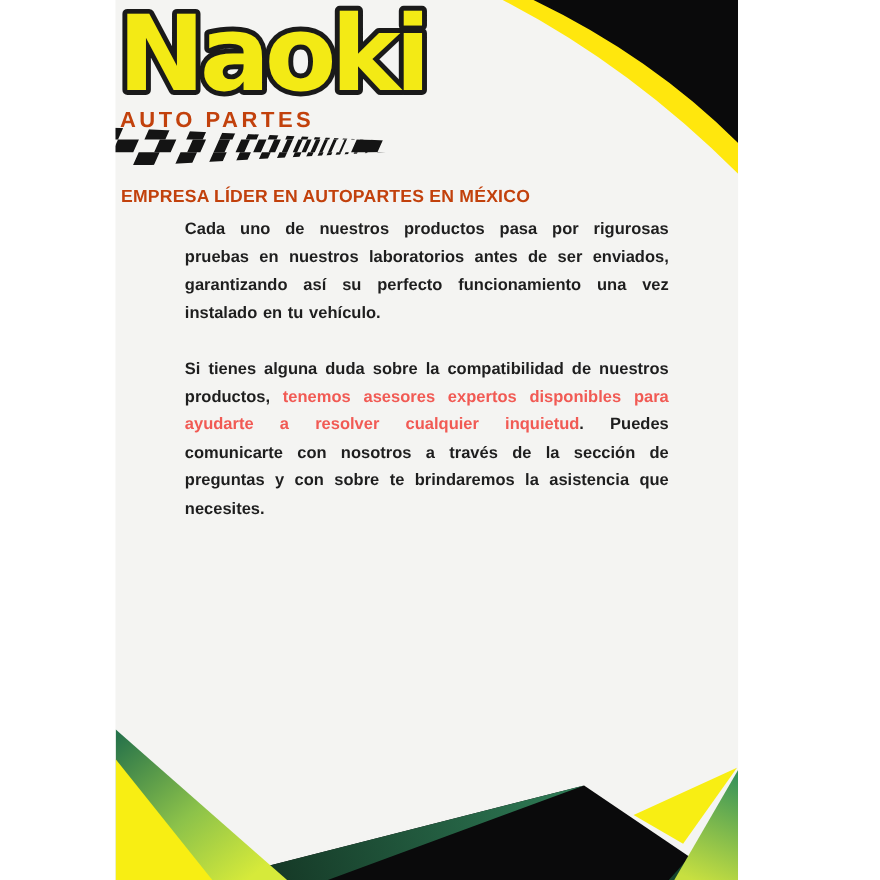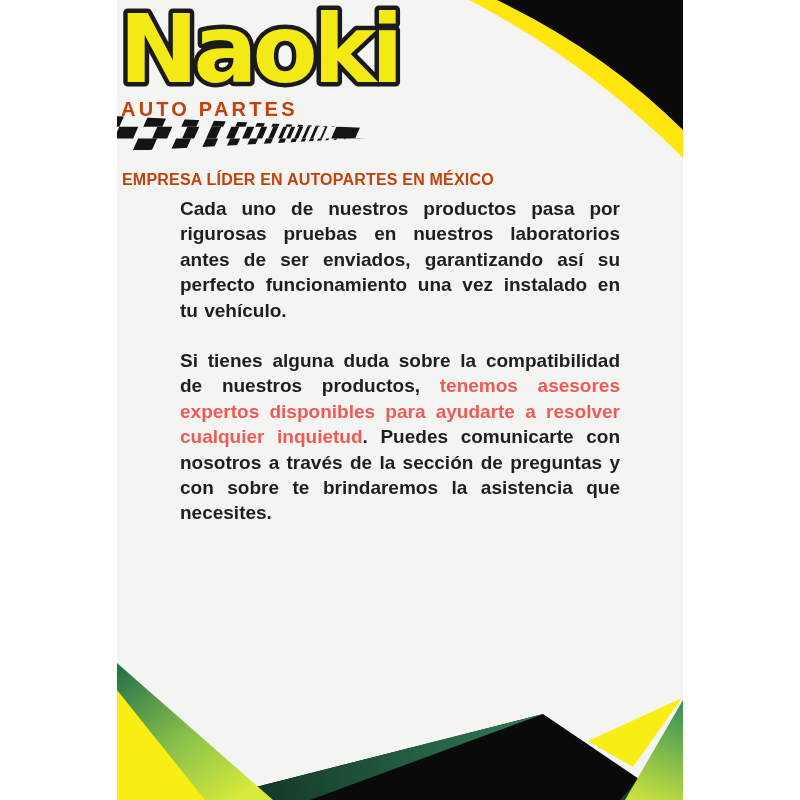--- a/index.html
+++ b/index.html
@@ -1,21 +1,21 @@
 <!DOCTYPE html>
 <html lang="es"><head>
 <meta charset="utf-8">
 <style>
   html,body{margin:0;padding:0;}
   body{
     width:800px;height:800px;background:#ffffff;position:relative;
     font-family:"Liberation Sans",sans-serif;overflow:hidden;
   }
   .flyer{
-    position:absolute;left:117px;top:0;width:566px;height:800px;
+    position:absolute;left:105px;top:0;width:566px;height:800px;
     background:#f4f4f2;overflow:hidden;
   }
   .bg-decor{position:absolute;left:0;top:0;width:566px;height:800px;z-index:0;}
   .brand-header{position:absolute;left:0;top:0;width:566px;z-index:2;}
   .logo-svg{position:absolute;left:-4px;top:-2px;}
   .logo-subtitle{
     position:absolute;left:4px;top:98px;font-size:20px;font-weight:bold;
     letter-spacing:3.2px;color:#c2410c;white-space:nowrap;
   }
   .flag-svg{position:absolute;left:-8px;top:114px;}
@@ -24,21 +24,21 @@
     color:#c2410c;letter-spacing:0.2px;white-space:nowrap;margin-top:25px;
   }
   .info-section{
     position:absolute;left:63px;top:196px;width:440px;z-index:2;
   }
   .section-heading{
     margin:0 0 30px 0;font-size:29px;line-height:29px;font-weight:bold;
     color:#ea342e;letter-spacing:0.5px;
   }
   .info-section p{
-    margin:0 0 25px 0;font-size:19px;line-height:25.4px;font-weight:bold;
+    margin:0 0 25px 0;font-size:15px;line-height:25.4px;font-weight:bold;
     color:#1e1e1e;text-align:justify;word-spacing:1px;
   }
   .accent{color:#f15a54;}
 </style>
 </head>
 <body>
 
 <div>
   <div class="flyer">
 

